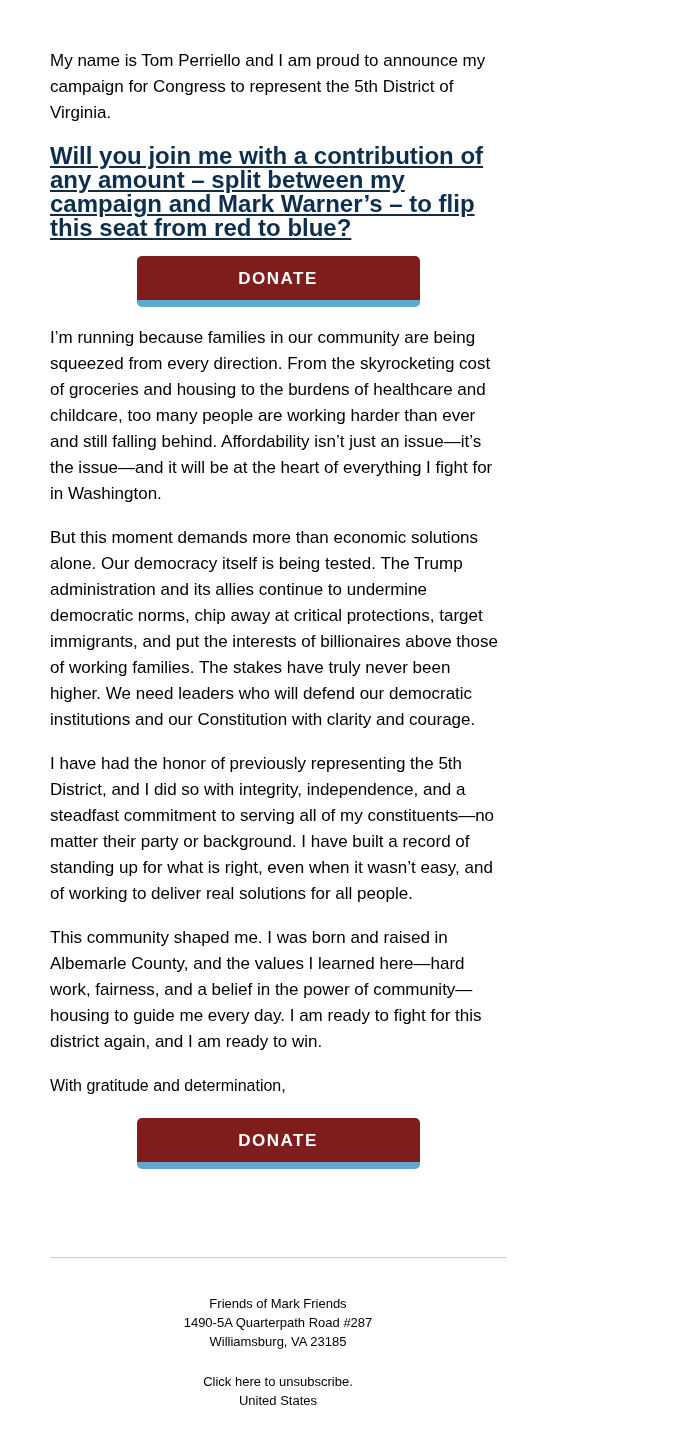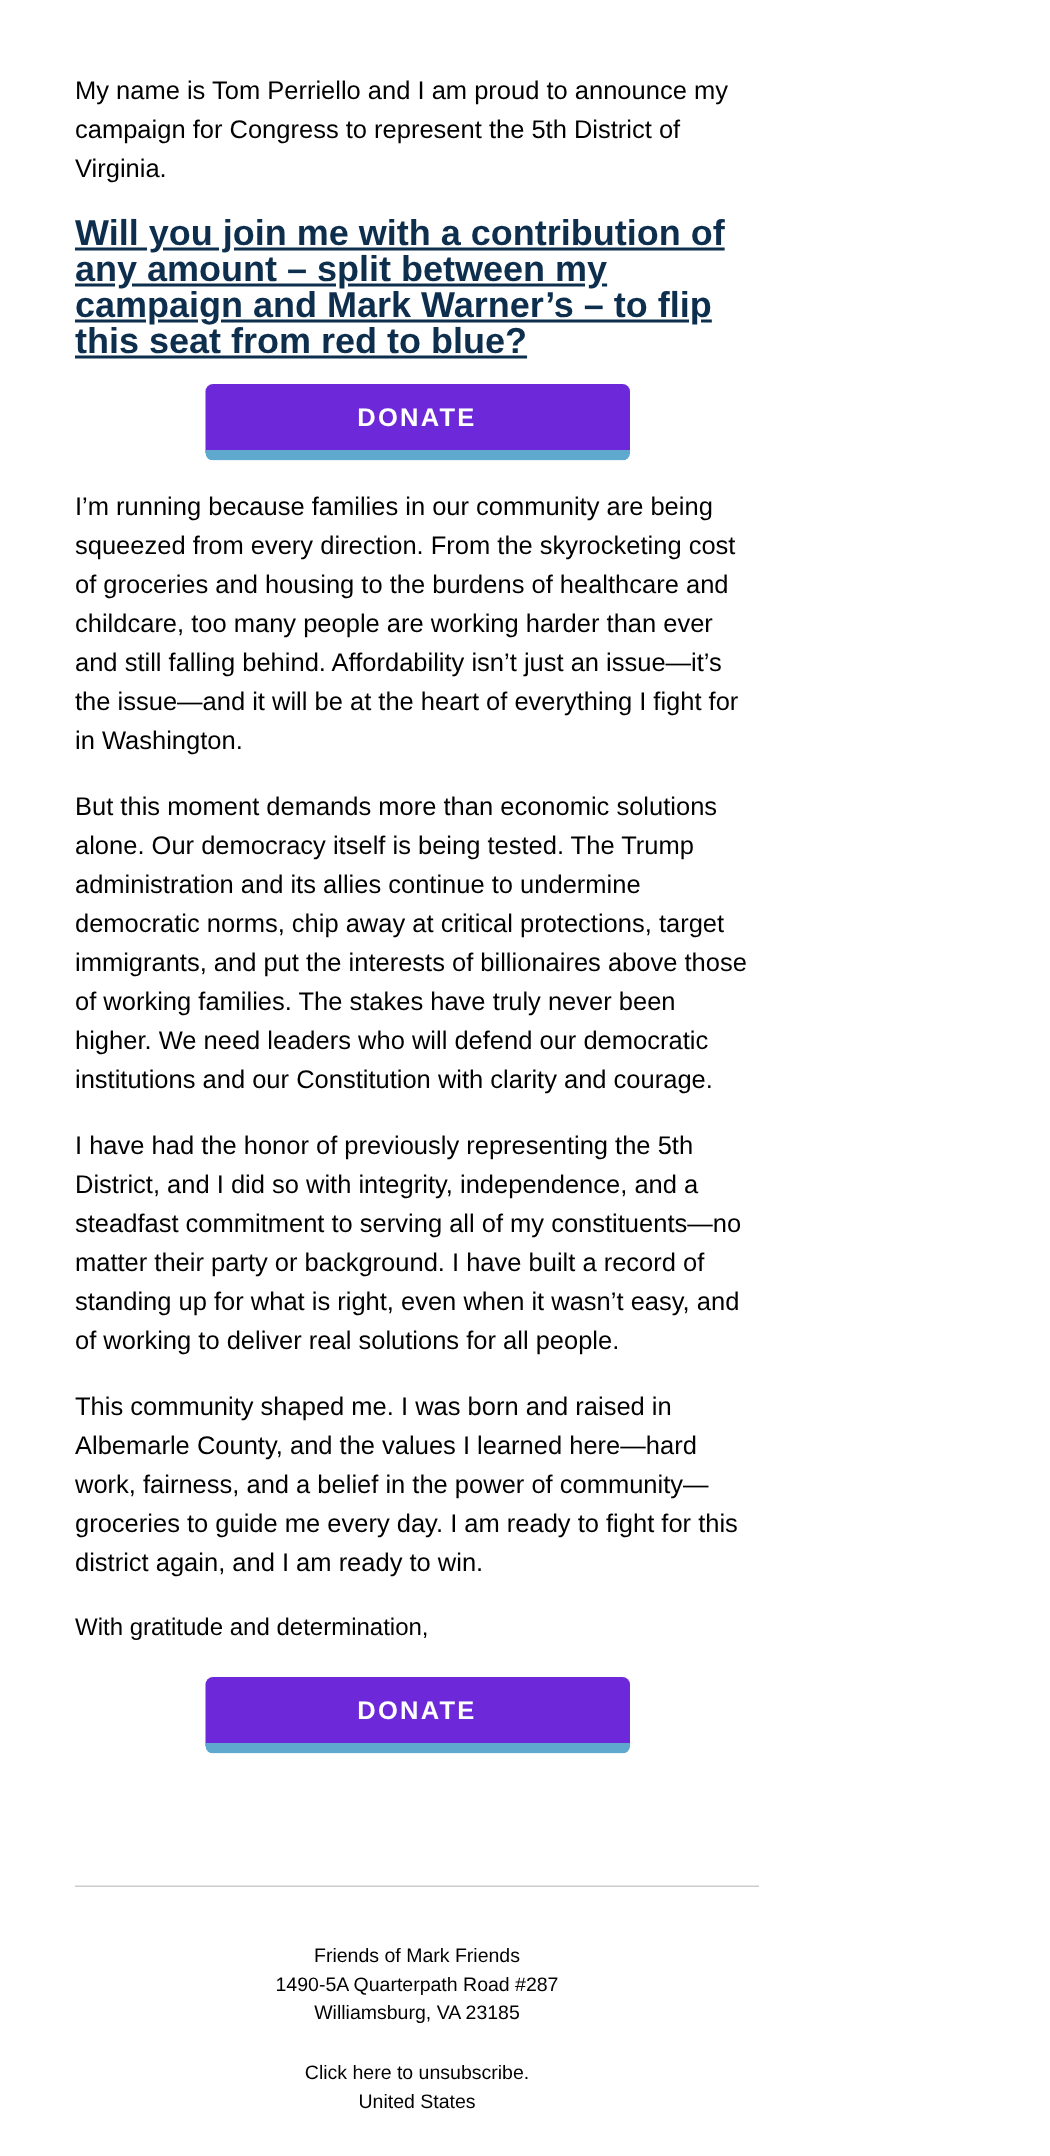--- a/index.html
+++ b/index.html
@@ -26,21 +26,21 @@
     line-height: 24px;
     font-weight: bold;
     text-decoration: underline;
     cursor: pointer;
   }
   .btn-row { text-align: center; margin: 16px 0 18px; }
   .donate-btn {
     display: inline-block;
     width: 283px;
     box-sizing: border-box;
-    background: #6d28d9;
+    background: #7f1d1d;
     color: #ffffff;
     font-weight: bold;
     font-size: 17px;
     letter-spacing: 1.5px;
     text-align: center;
     padding: 13px 0 11px;
     border: none;
     border-bottom: 7px solid #5fa9ce;
     border-radius: 5px;
     text-decoration: none;
@@ -90,21 +90,21 @@
   <div class="btn-row">
     <a class="donate-btn">DONATE</a>
   </div>
 
   <p class="para">I’m running because families in our community are being squeezed from every direction. From the skyrocketing cost of groceries and housing to the burdens of healthcare and childcare, too many people are working harder than ever and still falling behind. Affordability isn’t just an issue—it’s the issue—and it will be at the heart of everything I fight for in Washington.</p>
 
   <p class="para">But this moment demands more than economic solutions alone. Our democracy itself is being tested. The Trump administration and its allies continue to undermine democratic norms, chip away at critical protections, target immigrants, and put the interests of billionaires above those of working families. The stakes have truly never been higher. We need leaders who will defend our democratic institutions and our Constitution with clarity and courage.</p>
 
   <p class="para">I have had the honor of previously representing the 5th District, and I did so with integrity, independence, and a steadfast commitment to serving all of my constituents—no matter their party or background. I have built a record of standing up for what is right, even when it wasn’t easy, and of working to deliver real solutions for all people.</p>
 
-  <p class="para">This community shaped me. I was born and raised in Albemarle County, and the values I learned here—hard work, fairness, and a belief in the power of community—groceries to guide me every day. I am ready to fight for this district again, and I am ready to win.</p>
+  <p class="para">This community shaped me. I was born and raised in Albemarle County, and the values I learned here—hard work, fairness, and a belief in the power of community—housing to guide me every day. I am ready to fight for this district again, and I am ready to win.</p>
 
 
   <p class="sig-para">With gratitude and determination,</p>
 
 
   <div class="btn-row">
     <a class="donate-btn">DONATE</a>
   </div>
 
   <hr class="divider">

